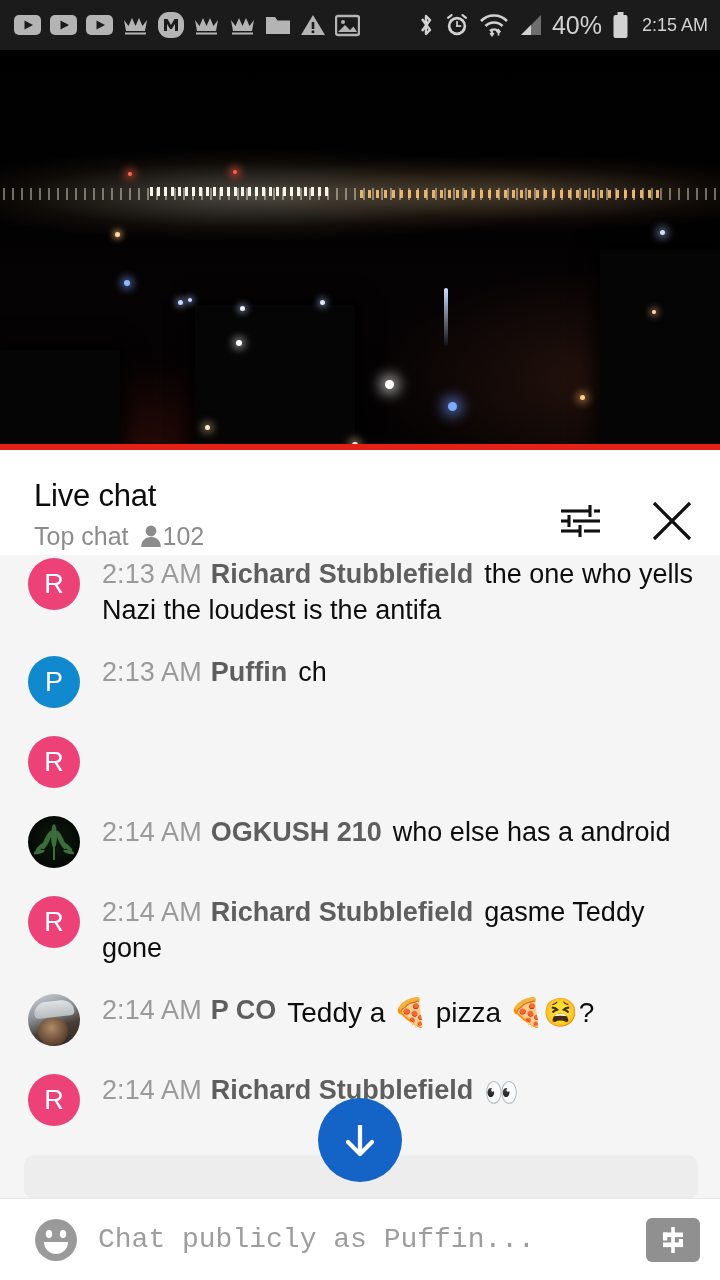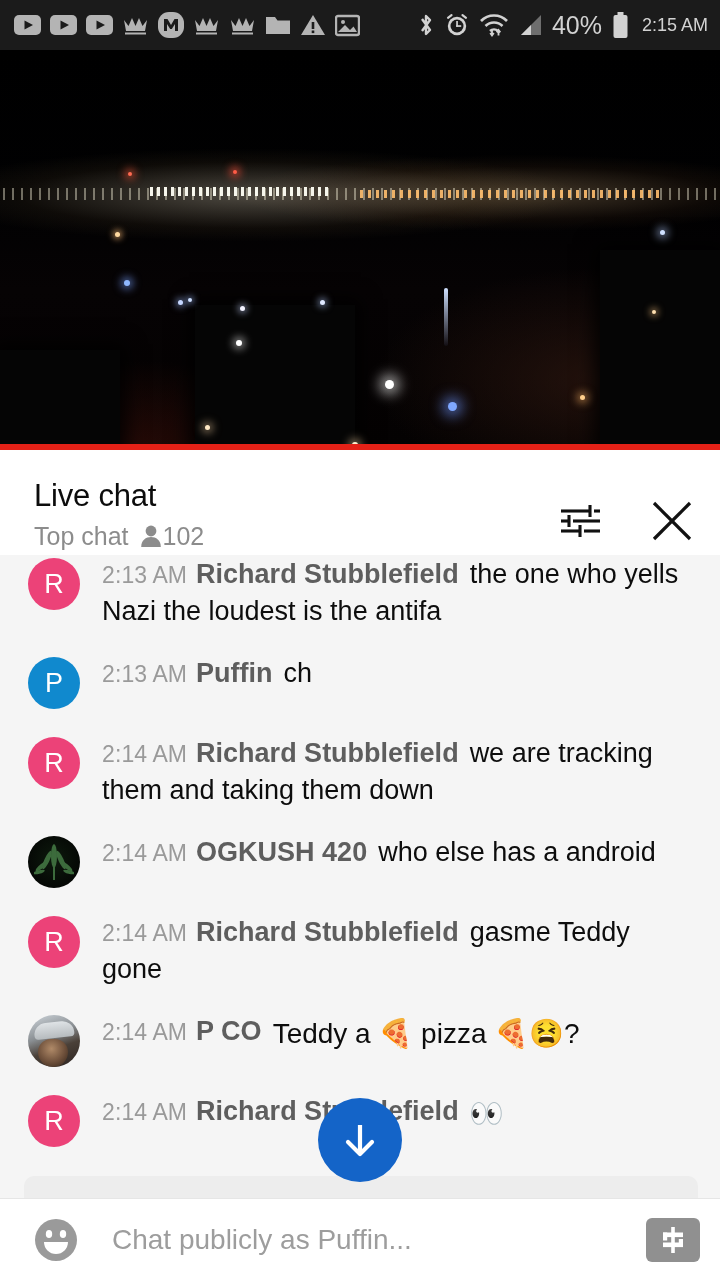--- a/index.html
+++ b/index.html
@@ -86,21 +86,21 @@
   }
   .photo-av::after {
     content:""; position:absolute; left:10px; top:24px; width:30px; height:28px;
     background:radial-gradient(circle at 45% 35%, #b08a68 0%, #6d4f3a 55%, #2e2118 100%);
     border-radius:14px 14px 16px 16px;
   }
   .msg-body {
     margin-left:22px; font-size:27px; line-height:36px; color:#0d0d0d;
     flex:1 1 auto; word-wrap:break-word;
   }
-  .t-time { color:#9a9a9a; font-size:23px; margin-right:9px; letter-spacing:0.1px; }
+  .t-time { color:#9a9a9a; font-size:27px; margin-right:9px; letter-spacing:0.1px; }
   .t-author { color:#5e5e5e; font-weight:700; margin-right:11px; }
   .t-text { color:#0d0d0d; }
   .emo { font-size:28px; vertical-align:-3px; }
 
   .welcome-banner {
     margin:16px 22px 0 24px; background:#ededed; border-radius:10px;
     display:flex; align-items:flex-start; padding:22px 26px 22px 22px;
   }
 
   .scroll-fab {
@@ -112,22 +112,22 @@
 
   
   .input-bar {
     position:absolute; left:0; bottom:0; width:720px; height:82px;
     background:#fff; display:flex; align-items:center; padding:0 20px 0 28px;
     border-top:1px solid #e6e6e6;
   }
   .emoji-btn { width:56px; height:56px; display:flex; align-items:center; justify-content:center; flex:0 0 auto; }
   .chat-input {
     flex:1 1 auto; border:none; outline:none; background:transparent;
-    font-family:Liberation Sans, sans-serif; font-size:28px; color:#1a1a1a;
-    margin-left:28px;
+    font-family:Liberation Mono, monospace; font-size:28px; color:#1a1a1a;
+    margin-left:14px;
   }
   .chat-input::placeholder { color:#9d9d9d; }
   .superchat-btn {
     flex:0 0 auto; width:54px; height:44px; background:#909090; border-radius:6px;
     display:flex; align-items:center; justify-content:center; margin-left:14px;
   }
 </style>
 </head>
 <body>
 
@@ -332,43 +332,40 @@
         </div>
         <div class="msg-body">
           <span class="t-time">2:13 AM</span><span class="t-author">Puffin</span><span class="t-text">ch</span>
         </div>
       </div>
 
       <div class="msg">
         <div class="avatar" style="background:#ec4278;">
           <span>R</span>
         </div>
-        <div class="msg-body">
-          <span class="t-time">2:14 AM</span><span class="t-author">Richard Stubblefield</span><span class="t-text">we are tracking them and taking them down</span>
-        </div>
       </div>
 
       <div class="msg">
         <div class="avatar leaf-av">
           <svg width="40" height="40" viewBox="0 0 40 40">
             <g fill="#3c6b3c">
               <path d="M20 38 L20 22 Z" stroke="#3c6b3c" stroke-width="2"></path>
               <ellipse cx="20" cy="14" rx="3" ry="12"></ellipse>
               <ellipse cx="13" cy="18" rx="2.6" ry="10" transform="rotate(25 13 18)"></ellipse>
               <ellipse cx="27" cy="18" rx="2.6" ry="10" transform="rotate(-25 27 18)"></ellipse>
               <ellipse cx="8" cy="24" rx="2.2" ry="8" transform="rotate(52 8 24)"></ellipse>
               <ellipse cx="32" cy="24" rx="2.2" ry="8" transform="rotate(-52 32 24)"></ellipse>
               <ellipse cx="5" cy="30" rx="1.8" ry="6" transform="rotate(75 5 30)"></ellipse>
               <ellipse cx="35" cy="30" rx="1.8" ry="6" transform="rotate(-75 35 30)"></ellipse>
               <rect x="19" y="26" width="2" height="12"></rect>
             </g>
           </svg>
         </div>
         <div class="msg-body">
-          <span class="t-time">2:14 AM</span><span class="t-author">OGKUSH 420</span><span class="t-text">who else has a android</span>
+          <span class="t-time">2:14 AM</span><span class="t-author">OGKUSH 210</span><span class="t-text">who else has a android</span>
         </div>
       </div>
 
       <div class="msg">
         <div class="avatar" style="background:#ec4278;">
           <span>R</span>
         </div>
         <div class="msg-body">
           <span class="t-time">2:14 AM</span><span class="t-author">Richard Stubblefield</span><span class="t-text">gasme Teddy gone</span>
         </div>

